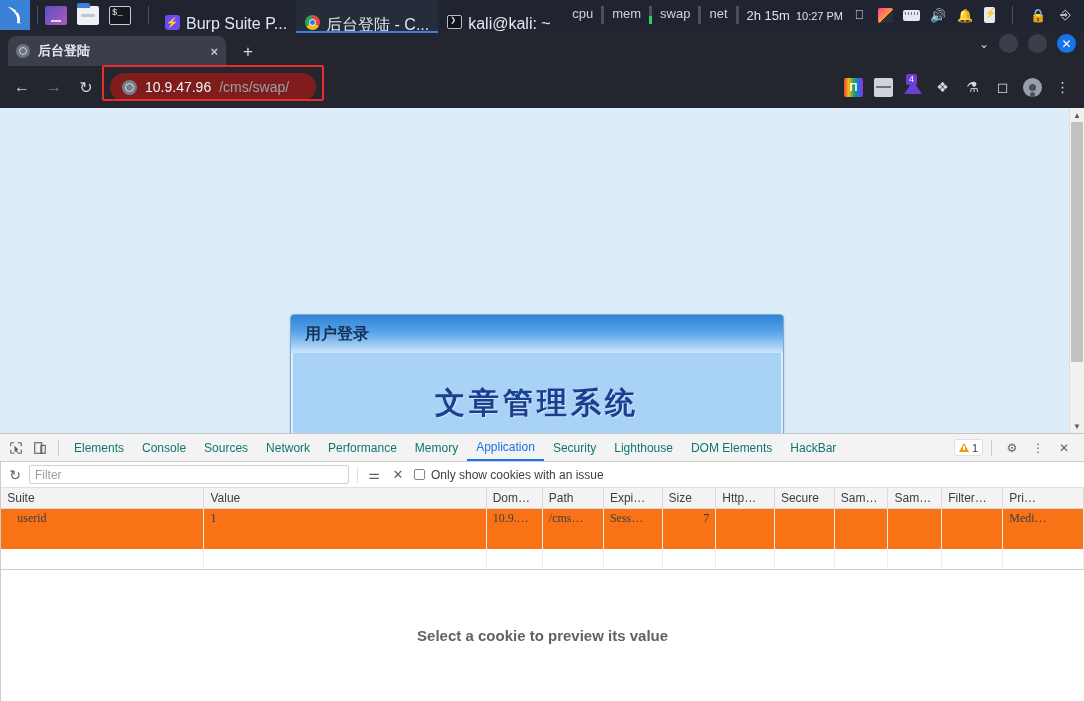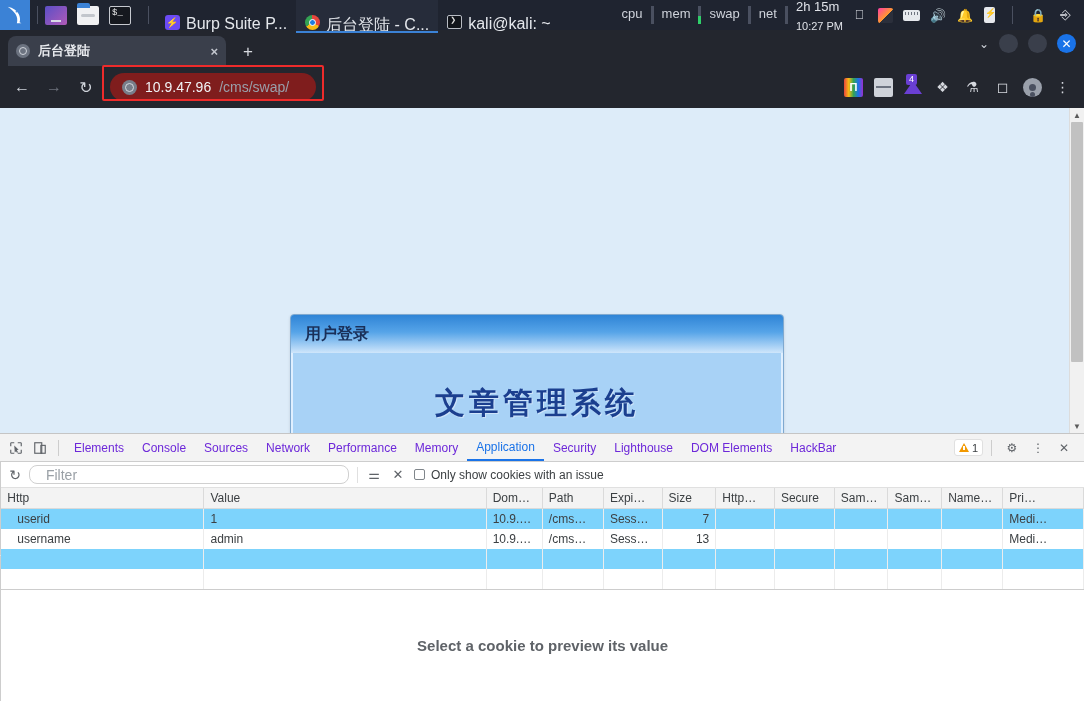--- a/index.html
+++ b/index.html
@@ -52,21 +52,21 @@
   .ico-chrome:after{content:"";position:absolute;inset:4px;border-radius:50%;background:#1f7de0;border:1.5px solid #fff;}
   .ico-term{width:15px;height:14px;border:1px solid #b8bcc4;background:#11141a;flex:0 0 auto;position:relative;border-radius:2px;}
   .ico-term:after{content:"\276F";position:absolute;left:2px;top:0px;font-size:7px;color:#ddd;}
 
   .tb-spacer { flex: 1 1 auto; }
   .tb-res { display:flex; align-items:flex-start; font-size:13px; color:#cfd3db; }
   .tb-res .lbl { padding: 0 8px; }
   .tb-res .bar { width:3px; height:18px; background:#4a5060; }
   .tb-res .bar.mem { background:#4a5060; position: relative;}
   .tb-res .bar.mem:after{content:"";position:absolute;left:0;bottom:0;width:3px;height:8px;background:#2fd06a;}
-  .tb-clock { font-size:13px; color:#dfe2e8; padding: 0 8px; display:flex; align-items:baseline; gap:6px;flex-direction:column;}
+  .tb-clock { font-size:13px; color:#dfe2e8; padding: 0 8px; display:flex; align-items:baseline; gap:6px;}
   .tb-clock .small { font-size: 11px; }
   .tray { display:flex; align-items:center; gap:10px; padding-right:10px; }
   .tray-ic { width:17px; height:17px; display:flex; align-items:center; justify-content:center; color:#e2e5ea; font-size:13px;}
   .tray-cube{width:15px;height:15px;background:linear-gradient(135deg,#ff3da6,#ff9a2e 55%,#2b2f3b 56%);border-radius:2px;}
   .tray-kb{width:17px;height:11px;background:#e6e9ee;border-radius:2px;position:relative;}
   .tray-kb:after{content:"";position:absolute;left:2px;top:2px;right:2px;height:3px;background:repeating-linear-gradient(90deg,#6e7480 0 1.5px,transparent 1.5px 3px);}
   .tray-batt{width:11px;height:16px;background:#e6e9ee;border-radius:2px;position:relative;}
   .tray-batt:after{content:"\26A1";position:absolute;left:1.5px;top:1px;font-size:9px;color:#2b2f3b;}
 
   
@@ -142,59 +142,59 @@
     font-family:"DejaVu Serif","Liberation Serif",serif;
     text-shadow:1px 1px 0 #cfe4fa; margin-top:12px;
   }
 
   
   #devtools{height:268px;background:#fff;border-top:1px solid #c5c5c5;display:flex;flex-direction:column;}
   #dt-tabs{height:28px;background:#f3f3f3;border-bottom:1px solid #cdcdcd;display:flex;align-items:center;padding:0 4px;font-size:12px;color:#5f6368;}
   .dt-icobtn{width:24px;height:24px;display:flex;align-items:center;justify-content:center;color:#5f6368;}
   .dt-icobtn svg{width:14px;height:14px;}
   .dt-vsep{width:1px;height:16px;background:#cdcdcd;margin:0 6px;}
-  .dt-tab{padding:0 9px;height:27px;display:flex;align-items:center;color:#6d28d9;white-space:nowrap;}
+  .dt-tab{padding:0 9px;height:27px;display:flex;align-items:center;color:#0f766e;white-space:nowrap;}
   .dt-tab.active{color:#1a73e8;border-bottom:2px solid #1a73e8;font-weight:400;}
   .dt-right{margin-left:auto;display:flex;align-items:center;gap:2px;padding-right:4px;}
   .warn-badge{display:flex;align-items:center;gap:3px;border:1px solid #e0e0e0;border-radius:3px;padding:0 4px;height:17px;background:#fff;}
   .warn-badge .tri{width:0;height:0;border-left:5px solid transparent;border-right:5px solid transparent;border-bottom:9px solid #f29900;position:relative;}
   .warn-badge .tri:after{content:"";position:absolute;left:-1px;top:3px;width:2px;height:4px;background:#fff;}
   .warn-badge span{font-size:11px;color:#3c4043;}
 
   #dt-body{flex:1 1 auto;display:flex;min-height:0;}
   #dt-sidebar{width:198px;border-right:1px solid #cdcdcd;background:#fff;position:relative;overflow:hidden;font-size:12px;color:#3c4043;}
   .side-head{padding:8px 0 5px 10px;font-size:12px;color:#202124;}
   .side-item{display:flex;align-items:center;gap:6px;padding:3px 0 3px 26px;height:20px;}
   .side-item.lvl2{padding-left:36px;}
   .side-sep{height:1px;background:#e0e0e0;margin:6px 0;}
   #side-scroll{position:absolute;right:0;top:0;width:11px;height:100%;background:#f1f1f1;}
   #side-scroll .a{position:absolute;left:0;right:0;height:12px;display:flex;align-items:center;justify-content:center;font-size:7px;color:#555;}
   #side-scroll .a.t{top:0;} #side-scroll .a.b{bottom:0;}
 
   #dt-main{flex:1 1 auto;display:flex;flex-direction:column;min-width:0;}
   #cookie-toolbar{height:26px;border-bottom:1px solid #e0e0e0;display:flex;align-items:center;gap:8px;padding:0 8px;background:#fff;}
   .ct-refresh{color:#5f6368;font-size:14px;}
-  .ct-filter{flex:0 0 auto;width:320px;height:19px;border:1px solid #d0d0d0;border-radius:8px;padding:0 16px;display:flex;align-items:center;font-size:14px;color:#9aa0a6;background:#fff;}
+  .ct-filter{flex:0 0 auto;width:320px;height:19px;border:1px solid #d0d0d0;border-radius:2px;padding:0 5px;display:flex;align-items:center;font-size:12px;color:#9aa0a6;background:#fff;}
   .ct-sep{width:1px;height:16px;background:#e0e0e0;}
   .ct-ic{color:#5f6368;font-size:13px;width:16px;text-align:center;}
   .ct-check{display:flex;align-items:center;gap:6px;font-size:12px;color:#3c4043;}
   .ct-check .box{width:11px;height:11px;border:1px solid #80868b;border-radius:2px;background:#fff;}
 
   #cookie-table{flex:0 0 auto;font-size:12px;color:#3c4043;}
   #cookie-table table{border-collapse:collapse;width:100%;table-layout:fixed;}
   #cookie-table th{
     background:#f3f3f3;border-right:1px solid #dadada;border-bottom:1px solid #dadada;
     font-weight:normal;text-align:left;padding:3px 6px;height:20px;color:#3c4043;
     overflow:hidden;white-space:nowrap;
   }
   #cookie-table td{
     border-right:1px solid #ececec;padding:2px 6px;height:20px;
     overflow:hidden;white-space:nowrap;text-overflow:ellipsis;
   }
-  #cookie-table tr.alt td{background:#7dd3fc;}
+  #cookie-table tr.alt td{background:#f97316;font-family:Liberation Serif, serif;}
   #cookie-table td.num{text-align:right;}
   #cookie-table tr.empty td{height:20px;}
   #preview-pane{flex:1 1 auto;display:flex;align-items:center;justify-content:center;background:#fff;}
   #preview-pane .msg{font-size:15px;font-weight:bold;color:#5f6368;}
 </style>
 </head>
 <body>
 
 <div id="taskbar">
   <div class="tb-kali">
@@ -427,63 +427,49 @@
               <col style="width:44px">
               <col style="width:48px">
               <col style="width:49px">
             <col style="width:44px">
               <col style="width:44px">
               <col style="width:50px">
               <col style="width:66px">
           </colgroup>
           <thead>
             <tr>
-              <th>Http</th>
+              <th>Suite</th>
               <th>Value</th>
               <th>Dom…</th>
               <th>Path</th>
               <th>Expi…</th>
               <th>Size</th>
               <th>Http…</th>
               <th>Secure</th>
               <th>Sam…</th>
               <th>Sam…</th>
-              <th>Name…</th>
+              <th>Filter…</th>
               <th>Pri…</th>
             </tr>
           </thead>
           <tbody>
             <tr class="alt">
               <td style="padding-left:16px">userid</td>
               <td>1</td>
               <td>10.9.…</td>
               <td>/cms…</td>
               <td>Sess…</td>
               <td class="num">7</td>
               <td></td>
               <td></td>
               <td></td>
               <td></td>
               <td></td>
               <td>Medi…</td>
             </tr>
-            <tr>
-              <td style="padding-left:16px">username</td>
-              <td>admin</td>
-              <td>10.9.…</td>
-              <td>/cms…</td>
-              <td>Sess…</td>
-              <td class="num">13</td>
-              <td></td>
-              <td></td>
-              <td></td>
-              <td></td>
-              <td></td>
-              <td>Medi…</td>
-            </tr>
             <tr class="alt empty">
               <td></td>
                 <td></td>
               <td></td>
                 <td></td>
               <td></td>
                 <td></td>
               <td></td>
                 <td></td>
               <td></td>

